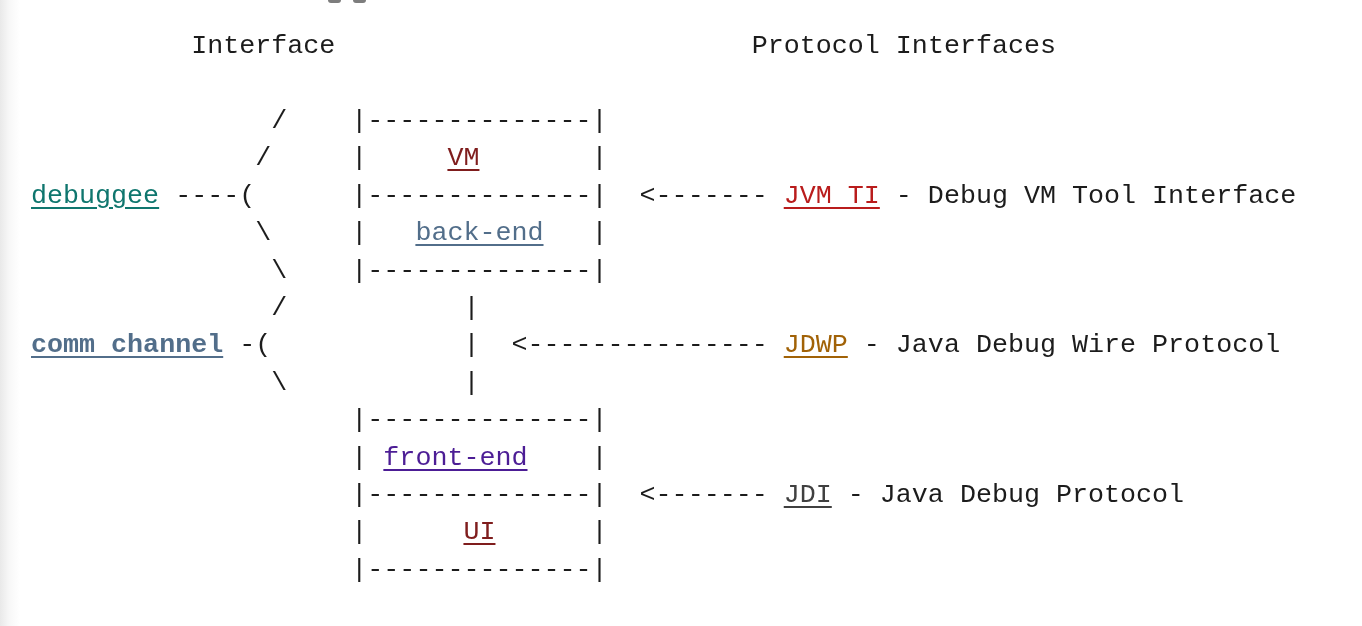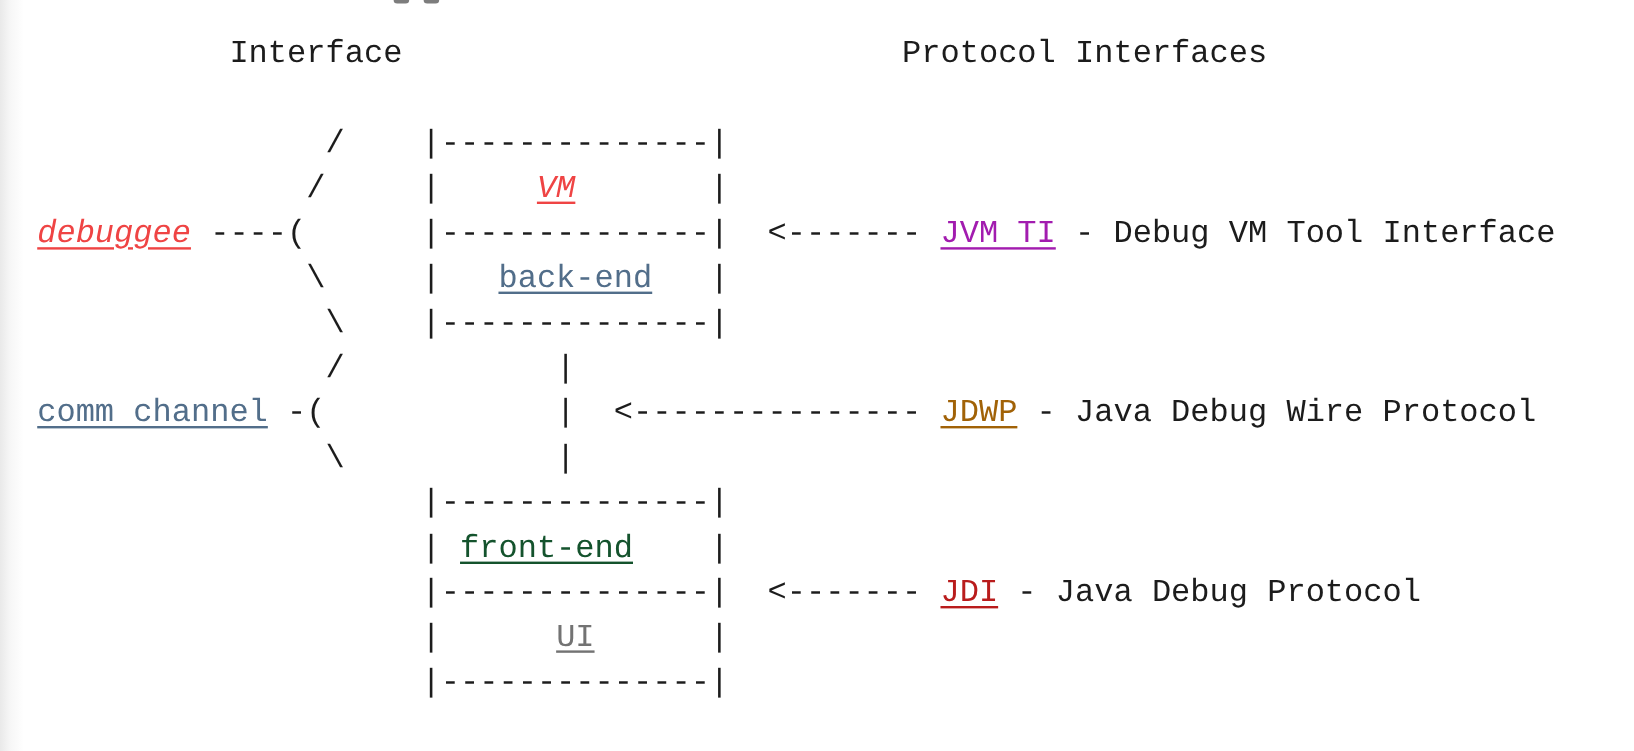--- a/index.html
+++ b/index.html
@@ -39,25 +39,25 @@
 <div class="left-edge"></div>
 
 <div class="frag">
   <span class="m m1"></span>
   <span class="m m2"></span>
 </div>
 
 <pre id="diagram" style="color: rgb(28, 28, 28);"><span>           </span><span>Interface</span><span>                          </span><span>Protocol Interfaces</span>
 <span></span>
 <span>                /    |--------------|</span>
-<span>               /     |     </span><a class="lnk" href="#" style="color: #ef4444; font-style: italic;">VM</a><span>       |</span>
-<span> </span><a class="lnk" href="#" style="color: #ef4444; font-style: italic;">debuggee</a><span> ----(      |--------------|  &lt;------- </span><a class="lnk" href="#" style="color: #a21caf;">JVM TI</a><span> - Debug VM Tool Interface</span>
+<span>               /     |     </span><a class="lnk" href="#" style="color: #7f1d1d;">VM</a><span>       |</span>
+<span> </span><a class="lnk" href="#" style="color: #0f766e;">debuggee</a><span> ----(      |--------------|  &lt;------- </span><a class="lnk" href="#" style="color: #b91c1c;">JVM TI</a><span> - Debug VM Tool Interface</span>
 <span>               \     |   </span><a class="lnk" href="#" style="color: rgb(82, 110, 138); text-align: center;">back-end</a><span>   |</span>
 <span>                \    |--------------|</span>
 <span>                /           |</span>
-<span> </span><a class="lnk" href="#" style="color: rgb(82, 110, 138);">comm channel</a><span> -(            |  &lt;--------------- </span><a class="lnk" href="#" style="color: #a16207;">JDWP</a><span> - Java Debug Wire Protocol</span>
+<span> </span><a class="lnk" href="#" style="color: rgb(82, 110, 138); font-weight: bold;">comm channel</a><span> -(            |  &lt;--------------- </span><a class="lnk" href="#" style="color: #a16207;">JDWP</a><span> - Java Debug Wire Protocol</span>
 <span>                \           |</span>
 <span>                     |--------------|</span>
-<span>                     | </span><a class="lnk" href="#" style="color: #14532d;">front-end</a><span>    |</span>
-<span>                     |--------------|  &lt;------- </span><a class="lnk" href="#" style="color: #b91c1c; margin-top: 41px;">JDI</a><span> - Java Debug Protocol</span>
-<span>                     |      </span><a class="lnk" href="#" style="color: #737373;">UI</a><span>      |</span>
+<span>                     | </span><a class="lnk" href="#" style="color: #4c1d95;">front-end</a><span>    |</span>
+<span>                     |--------------|  &lt;------- </span><a class="lnk" href="#" style="color: #404040; margin-top: 41px;">JDI</a><span> - Java Debug Protocol</span>
+<span>                     |      </span><a class="lnk" href="#" style="color: #7f1d1d;">UI</a><span>      |</span>
 <span>                     |--------------|</span>
 </pre>
 
 </body></html>

